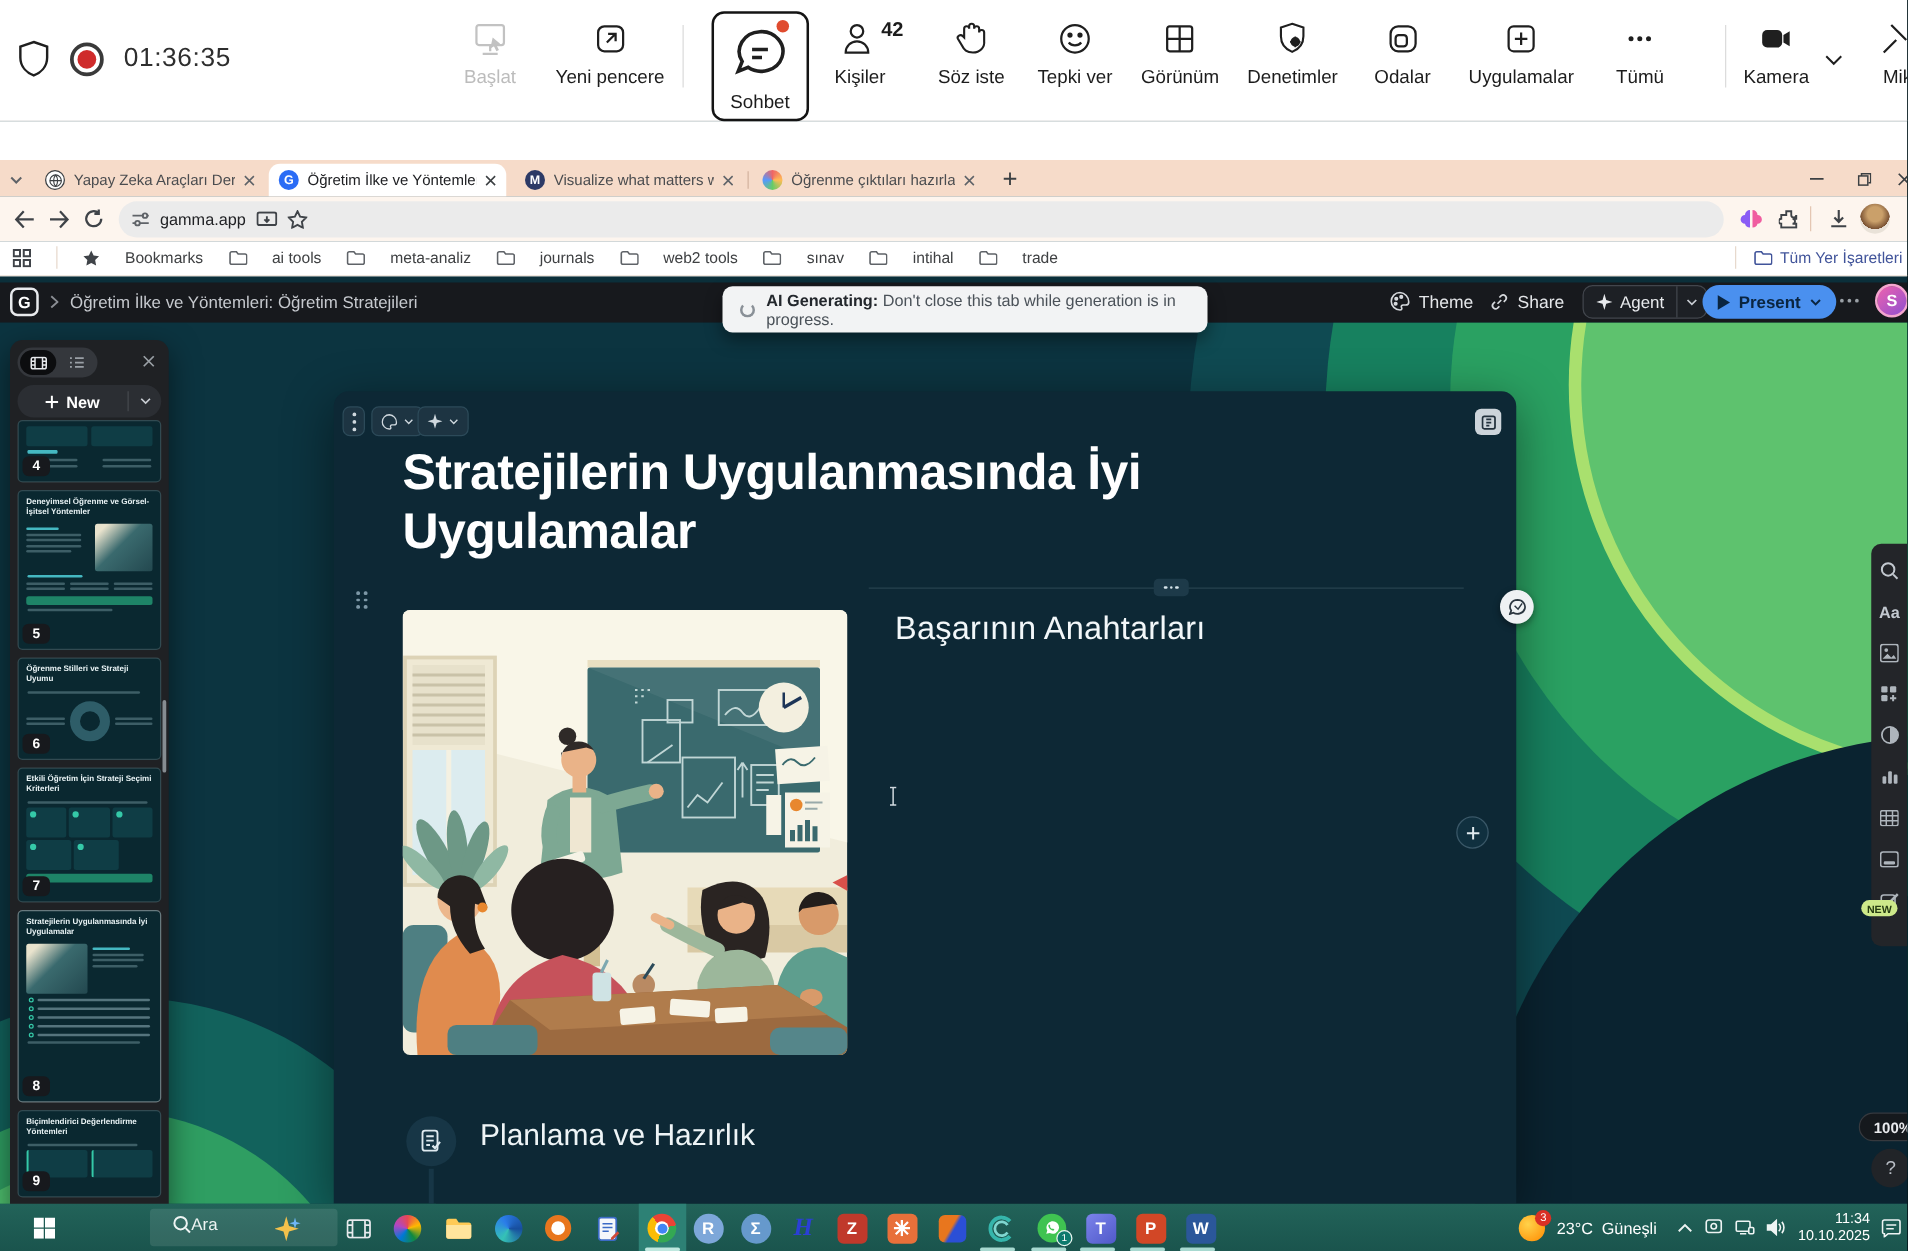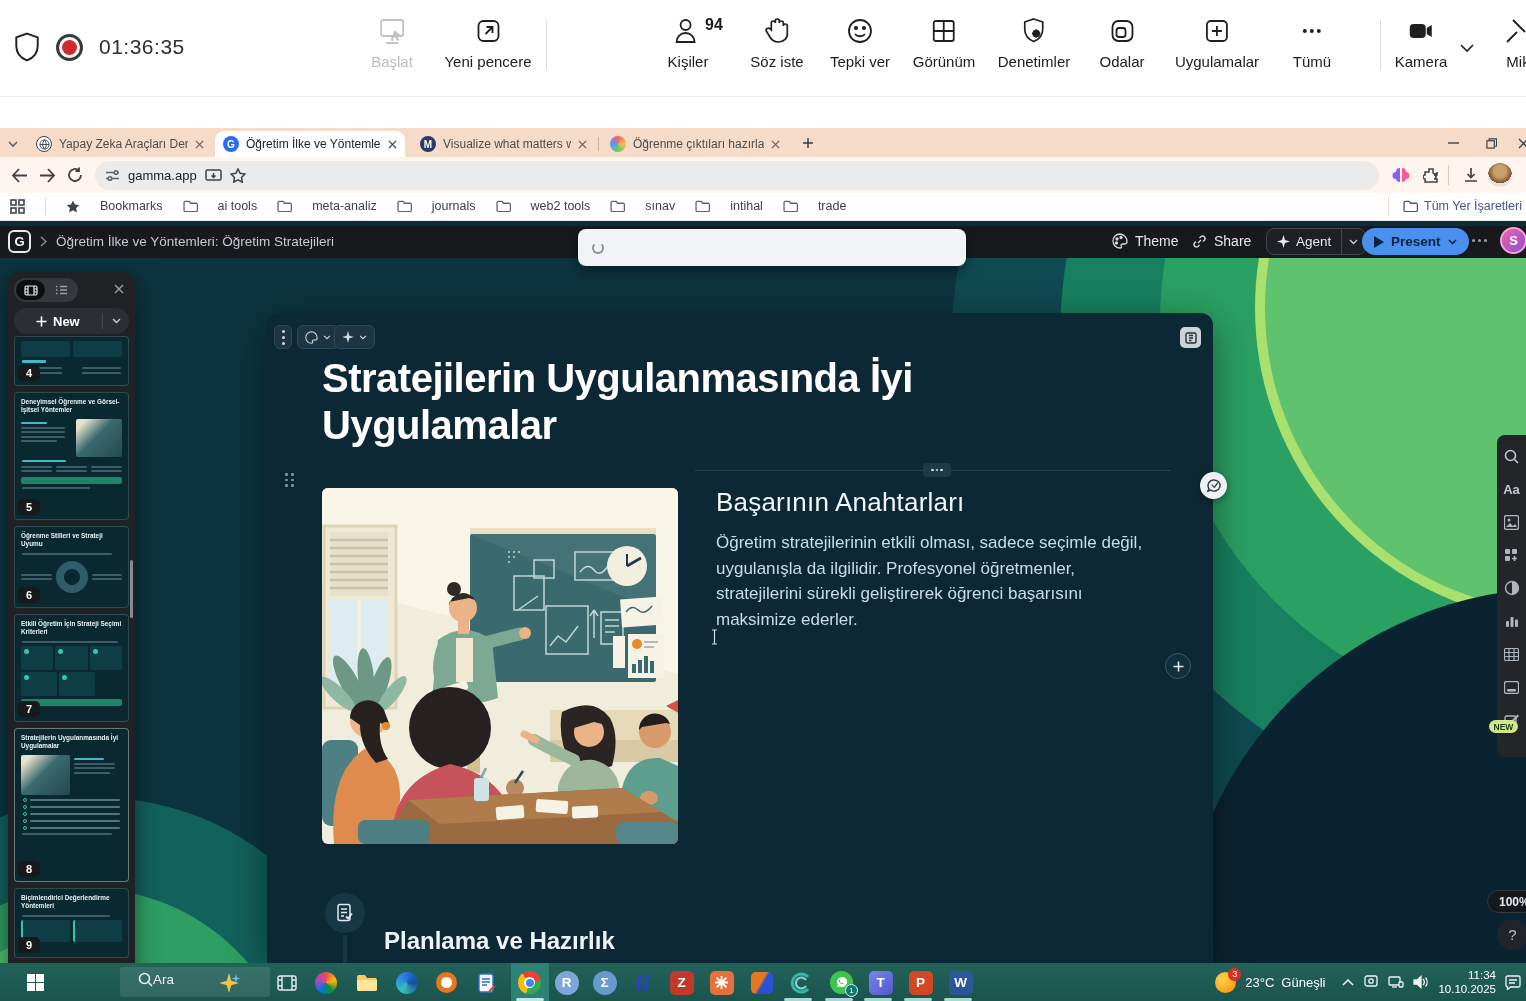--- a/index.html
+++ b/index.html
@@ -75,21 +75,21 @@
   .dots-pill { position:absolute; left:656px; top:150px; width:28px; height:14px; background:#1d3a49; border-radius:4px; display:flex; align-items:center; justify-content:center; gap:2px; }
   .dots-pill i { width:2.5px; height:2.5px; background:#d6e4ea; border-radius:50%; }
   .draghandle { position:absolute; left:18px; top:160px; display:grid; grid-template-columns:repeat(2,3px); gap:3px; }
   .draghandle i { width:2.5px; height:2.5px; background:#7c97a6; border-radius:50%; }
   .h2a { position:absolute; left:449px; top:174px; font-size:26px; font-weight:400; color:#f2f7f9; letter-spacing:.2px; }
   .body1 { position:absolute; left:449px; top:217px; width:447px; font-size:17px; line-height:1.5; color:#c9dde6; }
   .illus { position:absolute; left:55px; top:175px; width:356px; height:356px; border-radius:6px; overflow:hidden; }
   .caret { position:absolute; left:443px; top:316px; width:9px; height:16px; }
   .sec2-ic { position:absolute; left:58px; top:580px; width:40px; height:40px; border-radius:50%; background:#173646; display:flex; align-items:center; justify-content:center; }
   .tline { position:absolute; left:76px; top:622px; width:4px; height:28px; background:#173646; }
-  .h2b { position:absolute; left:117px; top:614px; font-size:24px; font-weight:700; color:#eef4f6; }
+  .h2b { position:absolute; left:117px; top:582px; font-size:24px; font-weight:400; color:#eef4f6; }
   .body2 { position:absolute; left:117px; top:616px; width:800px; font-size:16.5px; color:#c9dde6; }
 
   .fab-comment { position:absolute; left:1200px; top:472px; width:27px; height:27px; border-radius:50%; background:#eef1f3; box-shadow:0 2px 6px rgba(0,0,0,.4); display:flex; align-items:center; justify-content:center; z-index:6; }
   .fab-plus { position:absolute; left:1165px; top:653px; width:26px; height:26px; border-radius:50%; background:#10303f; border:1px solid #3a5868; color:#dfe9ee; display:flex; align-items:center; justify-content:center; z-index:6; }
 
   
   .spanel { position:absolute; left:8px; top:272px; width:127px; height:706px; background:#1f2124; border-radius:10px; z-index:6; box-shadow:0 8px 24px rgba(0,0,0,.5); }
   .view-pill { position:absolute; left:6px; top:6px; width:64px; height:24px; background:#34373c; border-radius:13px; display:flex; align-items:center; padding:2px; gap:2px; }
   .vbtn { width:30px; height:20px; border-radius:11px; display:flex; align-items:center; justify-content:center; }
   .vbtn.on { background:#0c0d0f; }
@@ -167,28 +167,36 @@
     <div class="mi" style="left:488px">
       <svg viewBox="0 0 30 30" fill="none" stroke="#1f1f1f" stroke-width="1.8">
           <rect x="5" y="5" width="20" height="20" rx="5"></rect>
           <path d="M12 18 L19 11 M13 11 h6 v6"></path>
         </svg>
       <span class="lbl">Yeni pencere</span>
     </div>
 
     <span class="vdiv" style="left:546px"></span>
 
+    <div class="mi-chat" style="left:608px">
+      <span class="dot"></span>
+      <svg viewBox="0 0 30 30" fill="none" stroke="#1f1f1f" stroke-width="1.8">
+          <path d="M15 4 a11 10 0 1 1 -6 18 l-5 2 2 -5 a11 10 0 0 1 9 -15 z"></path>
+          <path d="M11 13 h8 M11 17 h5"></path>
+        </svg>
+      <span class="lbl">Sohbet</span>
+    </div>
 
     <div class="mi" style="left:688px">
       <span style="position:relative">
         <svg viewBox="0 0 30 30" fill="none" stroke="#1f1f1f" stroke-width="1.8">
             <circle cx="13" cy="9" r="5"></circle>
             <path d="M4 26 a9 9 0 0 1 18 0 z"></path>
           </svg>
-        <span class="pcount">94</span>
+        <span class="pcount">42</span>
       </span>
       <span class="lbl">Kişiler</span>
     </div>
 
     <div class="mi" style="left:777px">
       <svg viewBox="0 0 30 30" fill="none" stroke="#1f1f1f" stroke-width="1.7">
           <path d="M9 14 V7 a2 2 0 0 1 4 0 v-2 a2 2 0 0 1 4 0 v2 a2 2 0 0 1 4 0 v3 a2 2 0 0 1 4 0 v7 a9 8 0 0 1 -9 9 c-5 0 -7 -2 -9 -6 l-3 -5 c-1 -2 2 -4 4 -2 z"></path>
         </svg>
       <span class="lbl">Söz iste</span>
     </div>
@@ -531,20 +539,21 @@
     <span class="gdots">
         <i></i>
         <i></i>
         <i></i>
       </span>
     <span class="gavatar">S</span>
   </div>
 
   <div class="toast">
     <span class="spin"></span>
+    <span><b>AI Generating:</b> <span>Don't close this tab while generation is in progress.</span></span>
   </div>
 
   <div class="main">
 
     <div class="circ" style="left:950px;top:-470px;width:1150px;height:1150px;background:#0f4a52"></div>
     <div class="circ" style="left:1060px;top:-400px;width:960px;height:960px;background:#17815f"></div>
     <div class="circ" style="left:1160px;top:-330px;width:790px;height:790px;background:#2aa162"></div>
     <div class="circ" style="left:1255px;top:-265px;width:630px;height:630px;background:#5ec26e;border:10px solid #a9e06e"></div>
     <div class="circ" style="left:1180px;top:330px;width:760px;height:760px;background:#0a2330"></div>
     <div class="circ" style="left:-170px;top:540px;width:540px;height:540px;background:#12625c"></div>
@@ -589,21 +598,20 @@
           <i></i>
         </span>
       <div class="hrule"></div>
       <div class="dots-pill">
           <i></i>
           <i></i>
           <i></i>
         </div>
 
       <div class="h2a">Başarının Anahtarları</div>
-      <div class="body1">Öğretim stratejilerinin etkili olması, sadece seçimle değil, uygulanışla da ilgilidir. Profesyonel öğretmenler, stratejilerini sürekli geliştirerek öğrenci başarısını maksimize ederler.</div>
 
       <span class="caret">
           <svg width="9" height="16" viewBox="0 0 9 16" stroke="#cfd8de" stroke-width="1.2" fill="none">
             <path d="M2 1 h5 M4.5 1 v14 M2 15 h5"></path>
           </svg>
         </span>
 
       <div class="illus">
         <svg viewBox="0 0 356 356" width="356" height="356">
           <rect width="356" height="356" fill="#f1eddc"></rect>

